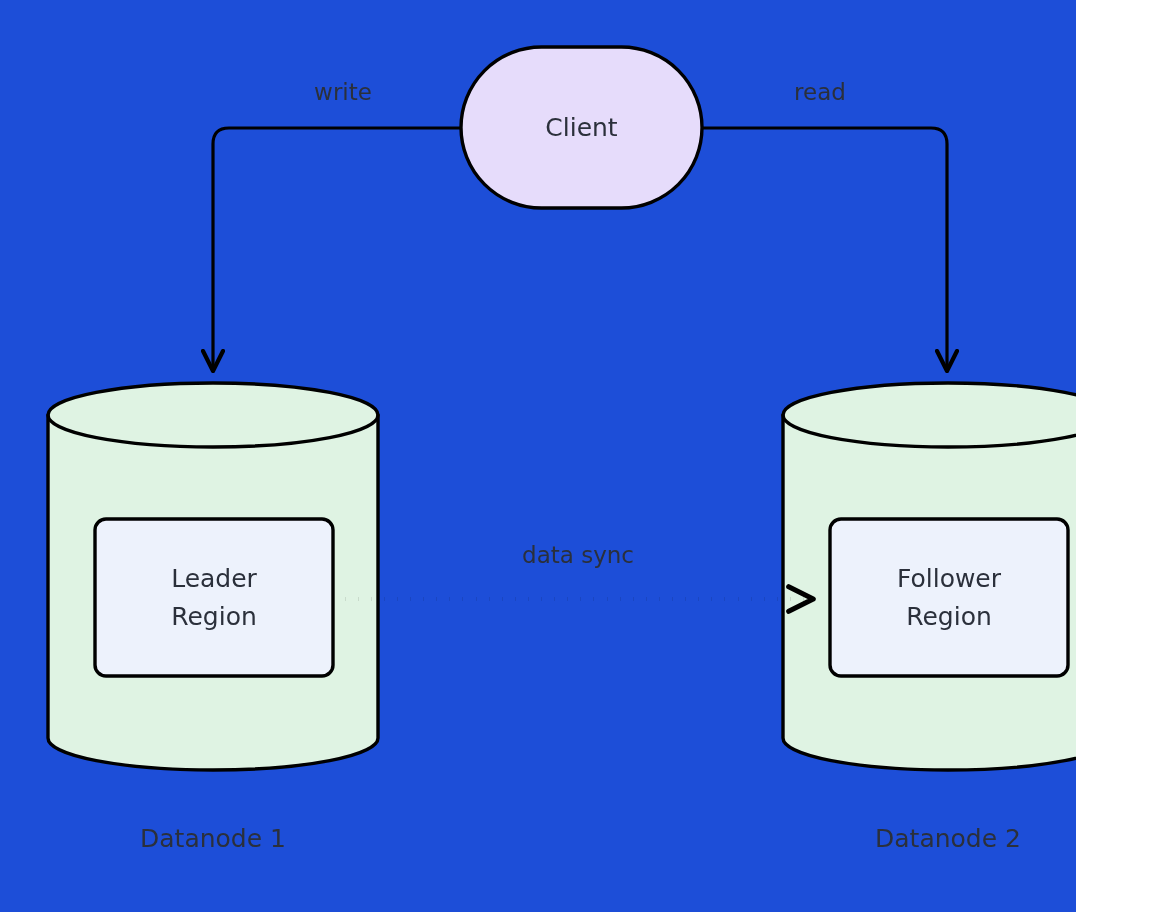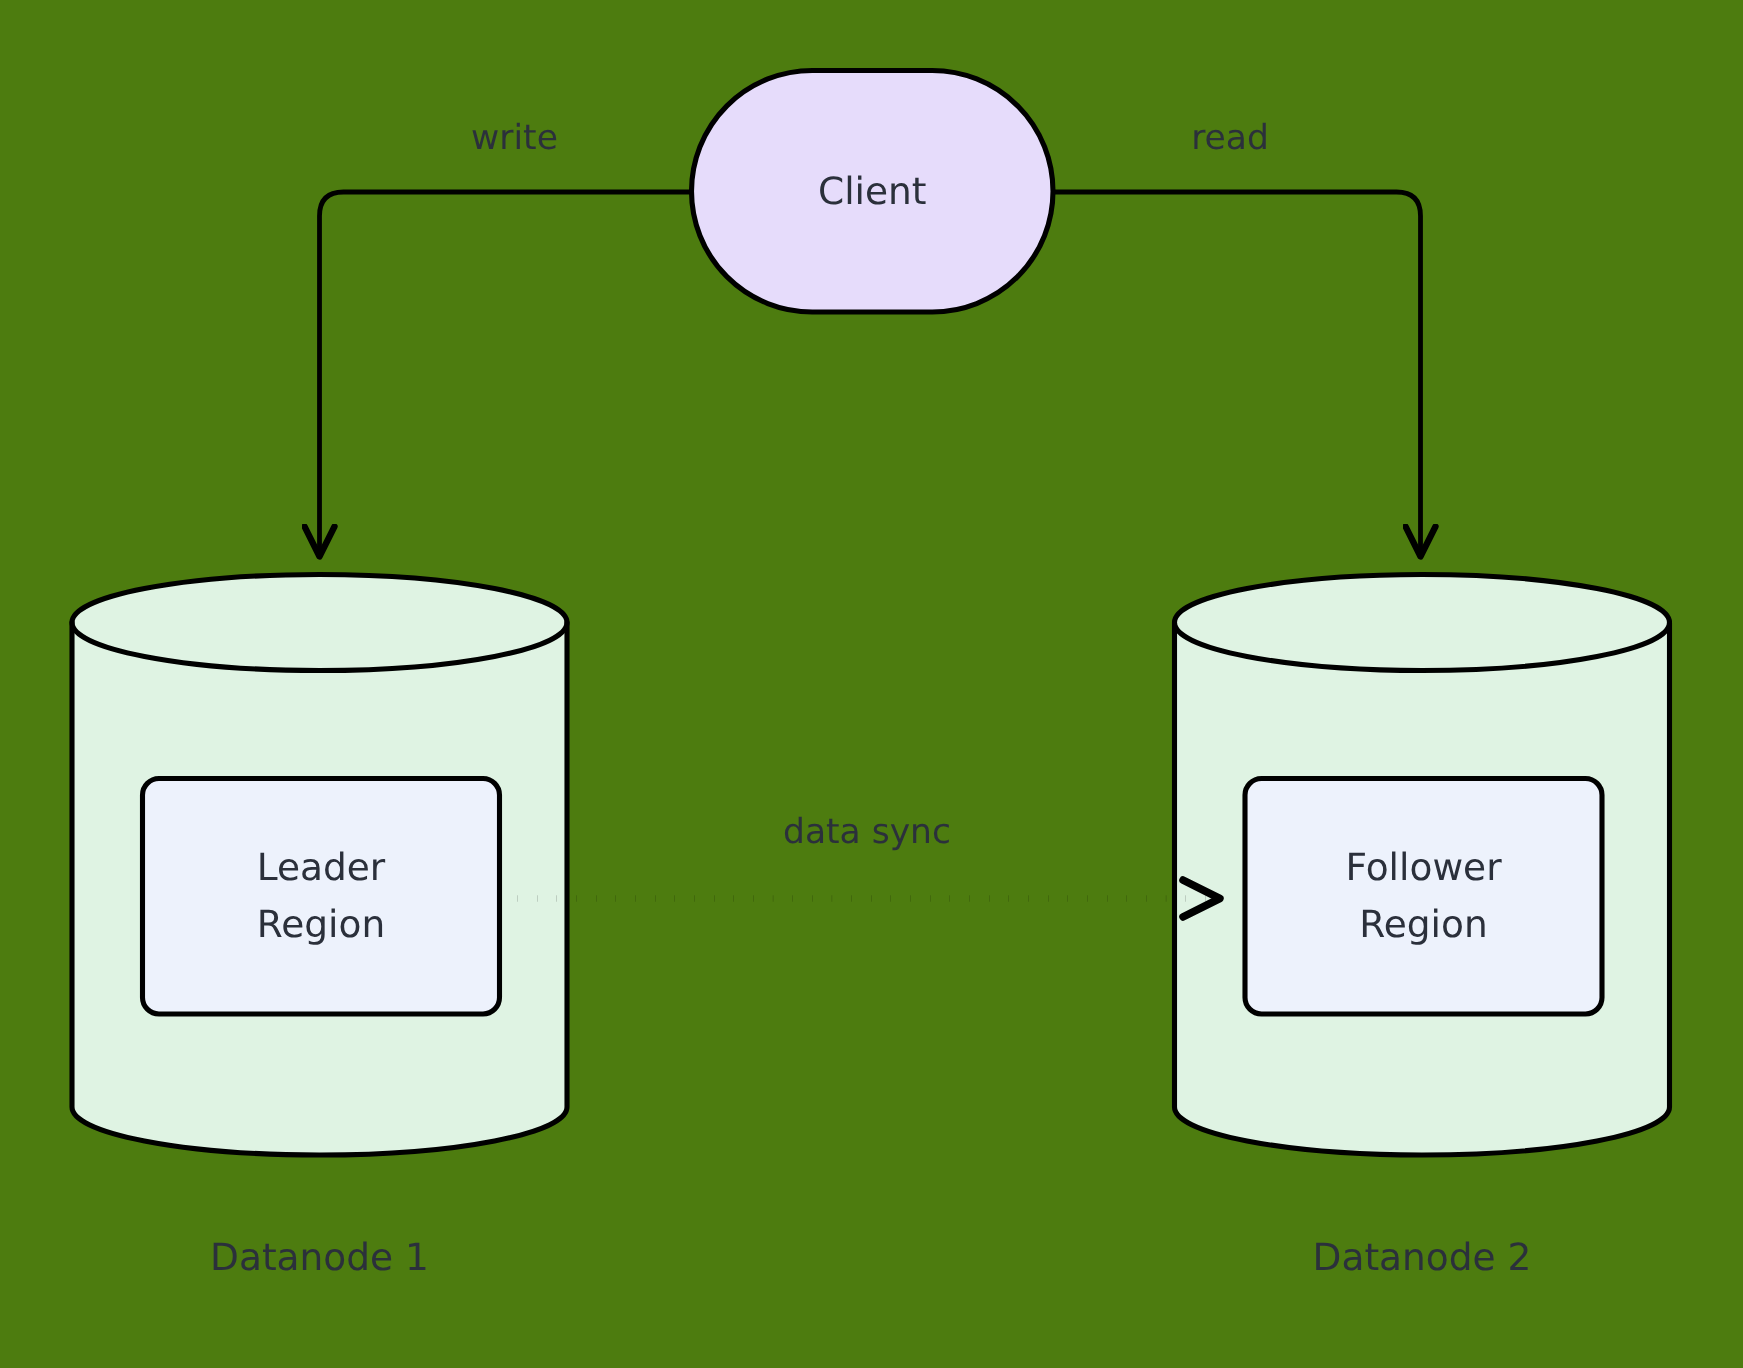--- a/index.html
+++ b/index.html
@@ -5,23 +5,23 @@
   html, body {
     margin: 0;
     padding: 0;
     background: #ffffff;
   }
   body {
     font-family: "DejaVu Sans", "Liberation Sans", sans-serif;
   }
   #stage {
     position: relative;
-    width: 1162px;
+    width: 1076px;
     height: 912px;
-    background: #4d7c0f;
+    background: #1d4ed8;
     overflow: hidden;
   }
   #diagram-svg {
     position: absolute;
     left: 0;
     top: 0;
     width: 1162px;
     height: 912px;
     display: block;
   }

